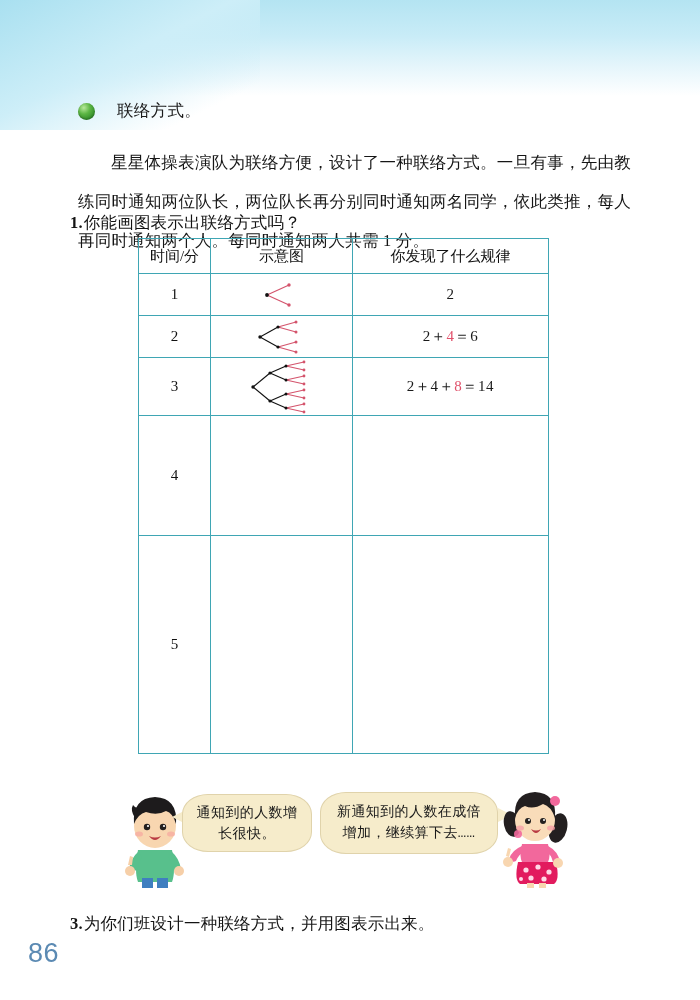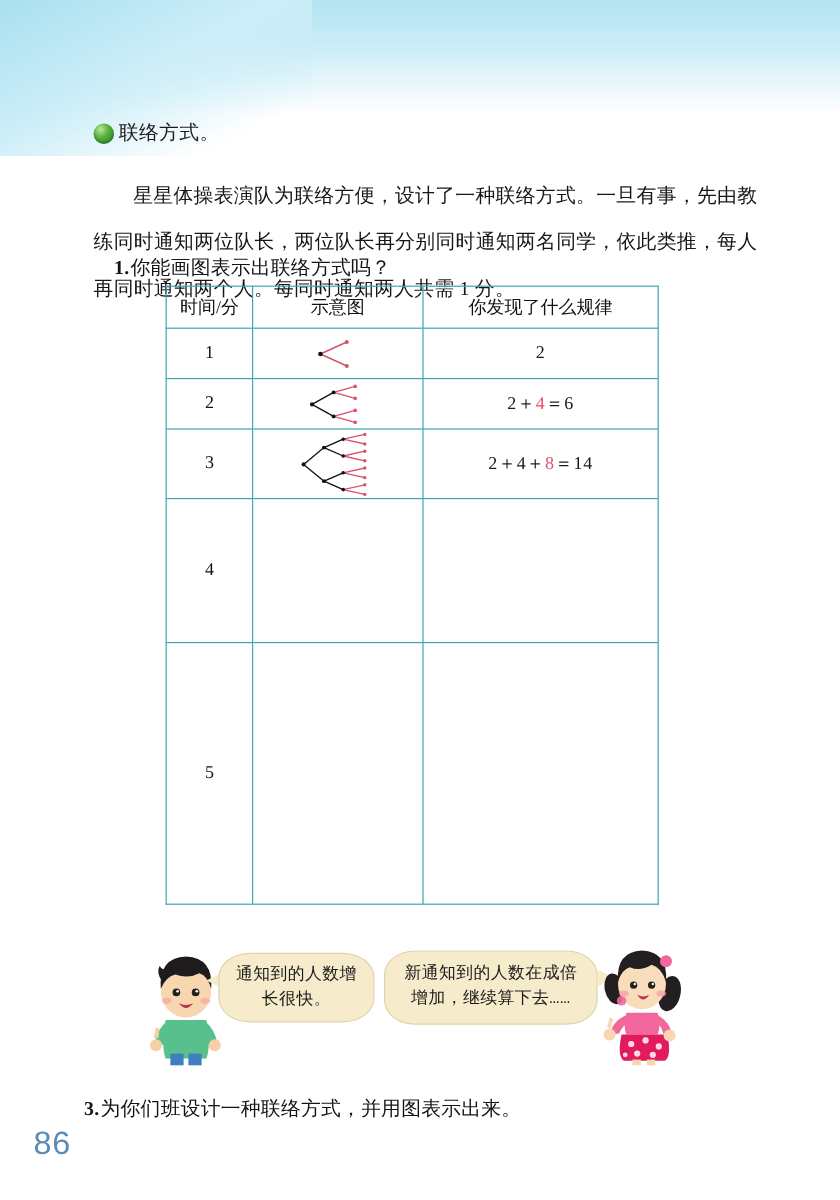--- a/index.html
+++ b/index.html
@@ -36,21 +36,21 @@
     width: 700px; height: 1000px;
   }
 
   
   .section-head {
     position: absolute;
     left: 78px;
     top: 100px;
     display: flex;
     align-items: center;
-    gap: 4px;
+    gap: 22px;
   }
   .green-bullet {
     width: 17px; height: 17px;
     border-radius: 50%;
     background: radial-gradient(circle at 34% 28%, #b7e89a 0%, #5cb644 38%, #2f8a28 78%, #1f6b1c 100%);
     box-shadow: inset 0 -1px 2px rgba(0,0,0,.25);
     flex: none;
   }
   .section-head-text {
     font-size: 16.5px;
@@ -78,21 +78,21 @@
     font-size: 16.5px;
     color: #141414;
     letter-spacing: .2px;
     white-space: nowrap;
   }
   .qnum {
     font-weight: bold;
     font-family: "Liberation Serif", serif;
     margin-right: 1px;
   }
-  #question-1 { left: 70px; top: 212px; margin-left: 25px; }
+  #question-1 { left: 70px; top: 212px; }
   #question-2 { left: 70px; top: 748px; }
   #question-3 { left: 70px; top: 897px; margin-top: 16px; }
 
   
   #contact-table {
     position: absolute;
     left: 138px;
     top: 238px;
     width: 410px;
     border-collapse: collapse;

